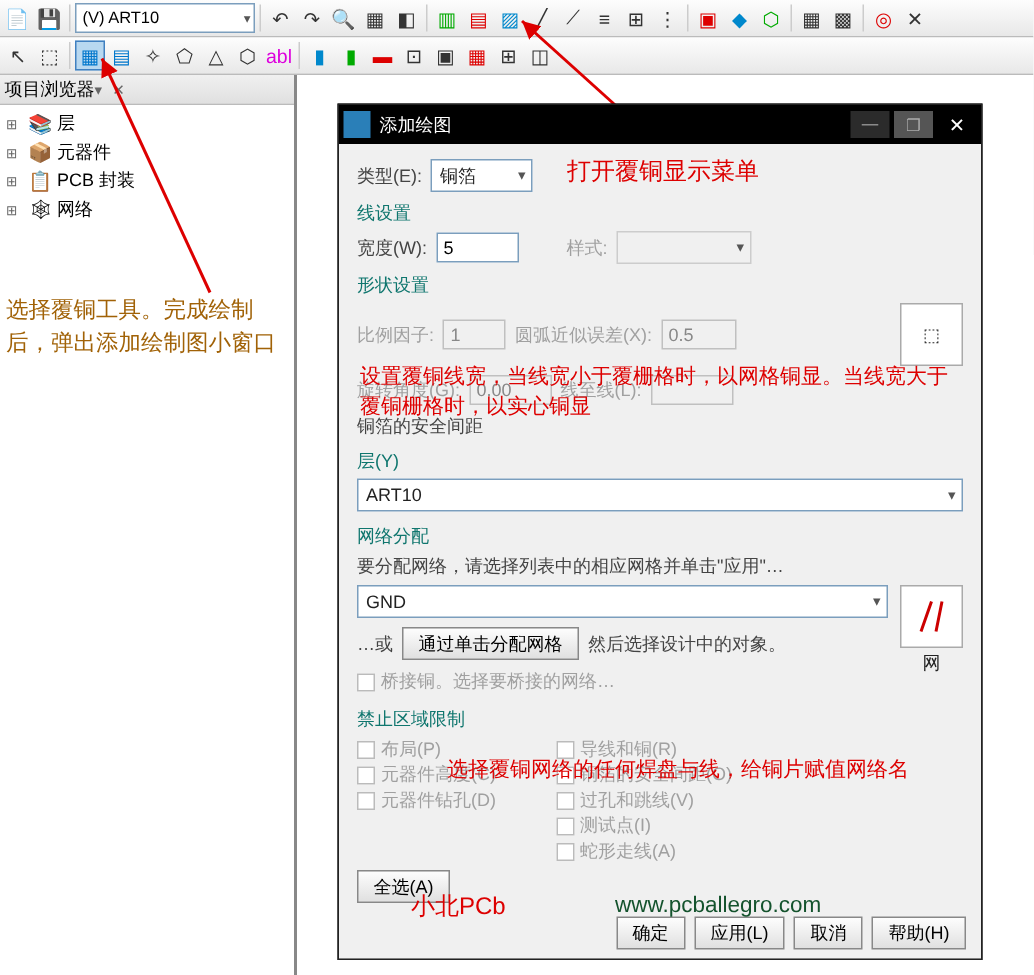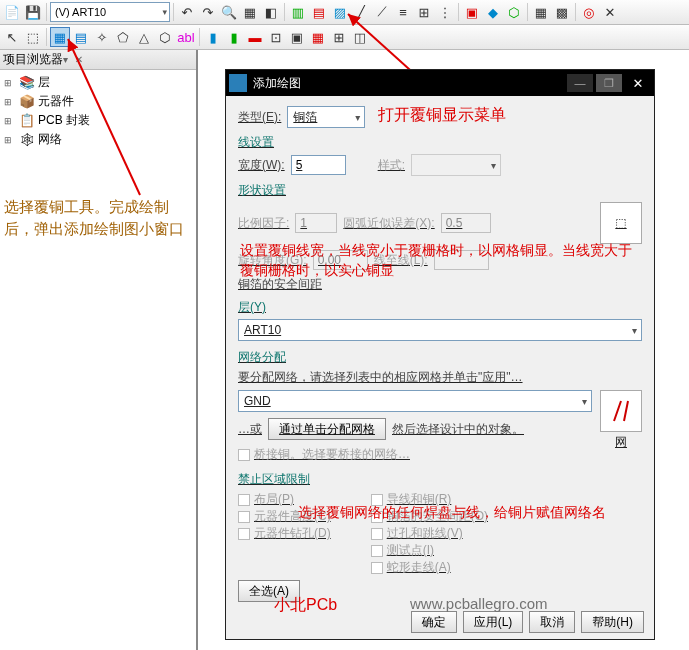--- a/index.html
+++ b/index.html
@@ -19,38 +19,38 @@
 .tree-item .exp { width: 12px; font-size: 9px; color: #666; }
 .tree-item .ic { width: 16px; font-size: 13px; }
 .note { position: absolute; color: #a16207; font-size: 15px; line-height: 22px; text-align: left; }
 .dlg { position: absolute; top: 69px; left: 225px; width: 430px; height: 571px; background: #000; border: 1px solid #222; }
 .dlg-tbar { height: 26px; background: #000; display: flex; align-items: center; padding: 0 3px; color: #fff; }
 .dlg-tbar .ic { width: 18px; height: 18px; background: #2a7fb8; margin-right: 6px; }
 .dlg-tbar .spacer { flex: 1; }
 .dlg-btn { width: 26px; height: 18px; background: #2b2b2b; color: #aaa; display: flex; align-items: center; justify-content: center; margin-left: 3px; font-size: 11px; }
 .dlg-btn.rest { background: #555; }
 .dlg-btn.close { background: #000; color: #fff; font-size: 13px; }
-.dlg-body { background: #f0f0f0; color: #222; padding: 10px 12px 4px; height: calc(100% - 26px); position: relative; font-size: 12px; text-decoration: underline; }
+.dlg-body { background: #f0f0f0; color: #222; padding: 10px 12px 4px; height: calc(100% - 26px); position: relative; font-size: 12px; }
 .row { display: flex; align-items: center; margin-bottom: 6px; gap: 6px; }
 .lbl { color: #444; }
 .lbl.dis { color: #a0a0a0; }
 .input { background: #fff; border: 1px solid #7b9ebd; height: 20px; padding: 0 4px; font-size: 12px; }
 .input.dis { background: #f0f0f0; border-color: #c0c0c0; color: #888; }
 .sect { margin-top: 4px; margin-bottom: 3px; color: #0f766e; }
 .drop { background: #fff; border: 1px solid #7b9ebd; height: 22px; width: 100%; padding: 0 16px 0 5px; position: relative; display: flex; align-items: center; }
 .drop::after { content: "▾"; position: absolute; right: 4px; color: #555; font-size: 10px; }
 .btn { background: linear-gradient(#fdfdfd,#e0e0e0); border: 1px solid #888; height: 22px; padding: 0 10px; font-size: 12px; display: inline-flex; align-items: center; }
 .chk { display: flex; align-items: center; gap: 4px; }
 .chk .box { width: 12px; height: 12px; border: 1px solid #888; background: #fff; }
 .chk.dis { color: #a0a0a0; }
 .chk.dis .box { border-color: #bbb; }
 .ic-box { width: 42px; height: 42px; border: 1px solid #aaa; background: #fff; display: flex; align-items: center; justify-content: center; }
 .dlg-foot { position: absolute; bottom: 6px; right: 10px; display: flex; gap: 6px; }
 .annot { position: absolute; color: #d00; font-size: 14px; line-height: 20px; }
-.blue-annot { position: absolute; color: #737373; font-size: 15px; }
+.blue-annot { position: absolute; color: #14532d; font-size: 15px; }
 svg.arrow { position: absolute; pointer-events: none; }
 </style>
 </head>
 <body>
 
 <div class="toolbar">
   <span class="tbtn">📄</span>
   <span class="tbtn">💾</span>
   <span class="sep"></span>
   <div class="combo" style="width:120px">(V) ART10</div>
@@ -160,21 +160,21 @@
     <div class="ic"></div>
     <span>添加绘图</span>
     <div class="spacer"></div>
     <div class="dlg-btn">—</div>
     <div class="dlg-btn rest">❐</div>
     <div class="dlg-btn close">✕</div>
   </div>
   <div class="dlg-body">
     <div class="row">
       <span class="lbl">类型(E):</span>
-      <div class="drop" style="width:78px">铜箔</div>
+      <div class="drop" style="width:68px">铜箔</div>
     </div>
     <div class="sect">线设置</div>
     <div class="row">
       <span class="lbl">宽度(W):</span>
       <input class="input" style="width: 55px;" value="5">
       <span style="width:20px"></span>
       <span class="lbl dis">样式:</span>
       <div class="drop" style="width:90px;background:#f0f0f0;border-color:#ccc"></div>
     </div>
     <div class="sect">形状设置</div>

